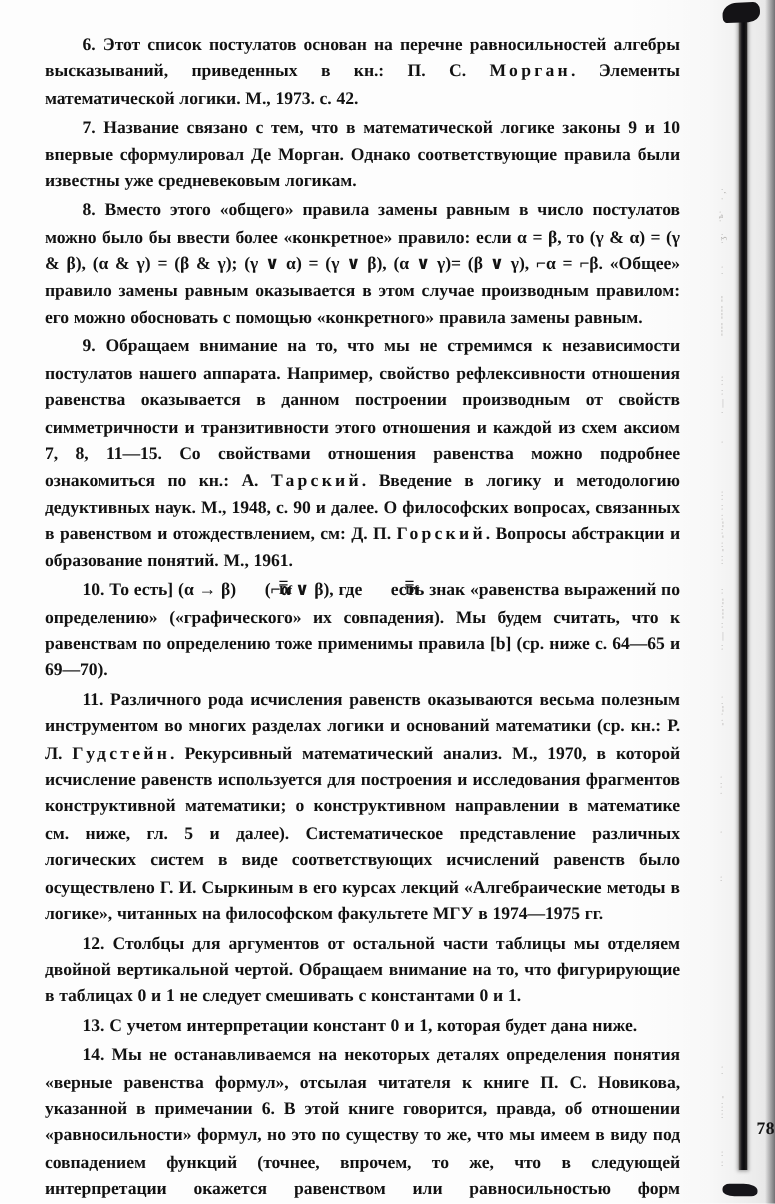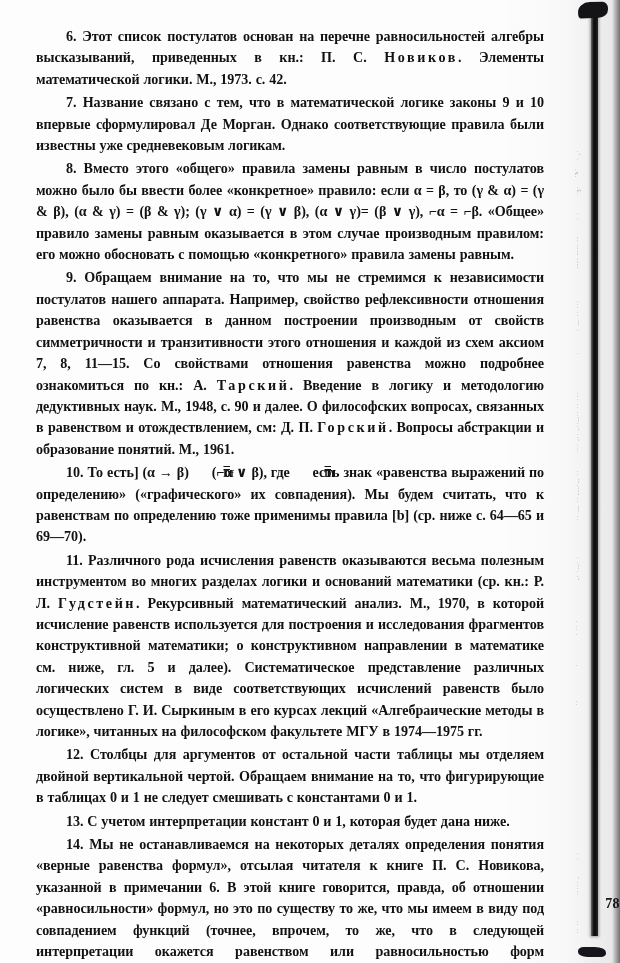--- a/index.html
+++ b/index.html
@@ -141,21 +141,21 @@
     color: #151515;
     letter-spacing: 0.4px;
   }
 </style>
 </head>
 <body>
 
 <div id="scan-page">
 
   <div id="text-column">
-      <p class="note">6. Этот список постулатов основан на перечне равносильностей алгебры высказываний, приведенных в кн.: П. С. <span class="sp">Новиков</span>. Элементы математической логики. М., 1973. с. 42.</p>
+      <p class="note">6. Этот список постулатов основан на перечне равносильностей алгебры высказываний, приведенных в кн.: П. С. <span class="sp">Морган</span>. Элементы математической логики. М., 1973. с. 42.</p>
       <p class="note">7. Название связано с тем, что в математической логике законы 9 и 10 впервые сформулировал Де Морган. Однако соответствующие правила были известны уже средневековым логикам.</p>
       <p class="note">8. Вместо этого «общего» правила замены равным  в число постулатов можно было бы ввести более «конкретное» правило: если α = β, то (γ &amp; α) = (γ &amp; β),  (α &amp; γ) = (β &amp; γ);  (γ ∨ α) = (γ ∨ β), (α ∨ γ)= (β ∨ γ), ⌐α = ⌐β. «Общее» правило  замены равным оказывается в этом случае производным правилом: его можно обосновать с помощью «конкретного» правила замены равным.</p>
       <p class="note">9. Обращаем внимание на то, что мы не стремимся к независимости постулатов нашего аппарата. Например, свойство рефлексивности отношения равенства оказывается в данном построении производным от свойств симметричности и транзитивности этого отношения и каждой из схем аксиом 7, 8, 11—15. Со свойствами отношения равенства можно подробнее ознакомиться по кн.: А. <span class="sp">Тарский</span>. Введение в логику и методологию дедуктивных наук. М., 1948, с. 90 и далее. О философских вопросах, связанных в равенством и отождествлением, см: Д. П. <span class="sp">Горский</span>. Вопросы абстракции и образование понятий. М., 1961.</p>
       <p class="note">10. То есть] (α → β) <span class="eqdf"><span class="eqdf-eq">=</span><span class="eqdf-sub">Df</span></span> (⌐α ∨ β), где <span class="eqdf"><span class="eqdf-eq">=</span><span class="eqdf-sub">Df</span></span> есть  знак «равенства выражений по определению» («графического» их совпадения). Мы будем считать, что к равенствам по определению тоже применимы правила [b] (ср. ниже с. 64—65  и 69—70).</p>
       <p class="note">11. Различного рода исчисления равенств оказываются весьма полезным инструментом во многих разделах логики и оснований математики (ср. кн.: Р. Л. <span class="sp">Гудстейн</span>. Рекурсивный математический анализ. М., 1970, в которой исчисление равенств используется для построения и исследования фрагментов конструктивной математики; о конструктивном направлении в математике см. ниже, гл. 5 и далее). Систематическое представление различных логических систем в виде соответствующих исчислений равенств было осуществлено Г. И. Сыркиным в его курсах лекций «Алгебраические методы в логике», читанных на философском факультете МГУ в 1974—1975 гг.</p>
       <p class="note">12. Столбцы для аргументов от остальной части таблицы мы отделяем двойной вертикальной чертой. Обращаем внимание на то, что фигурирующие в таблицах 0 и  1 не следует смешивать с константами 0 и 1.</p>
       <p class="note">13. С учетом интерпретации констант 0 и 1, которая  будет  дана ниже.</p>
       <p class="note">14. Мы не останавливаемся на некоторых деталях определения понятия «верные равенства формул», отсылая читателя к книге П. С. Новикова, указанной в примечании 6. В этой книге говорится, правда, об отношении «равносильности» формул, но это по существу то же, что мы имеем в виду под совпадением функций (точнее, впрочем, то же, что в следующей интерпретации окажется равенством или равносильностью форм высказываний).</p>
     </div>
 

